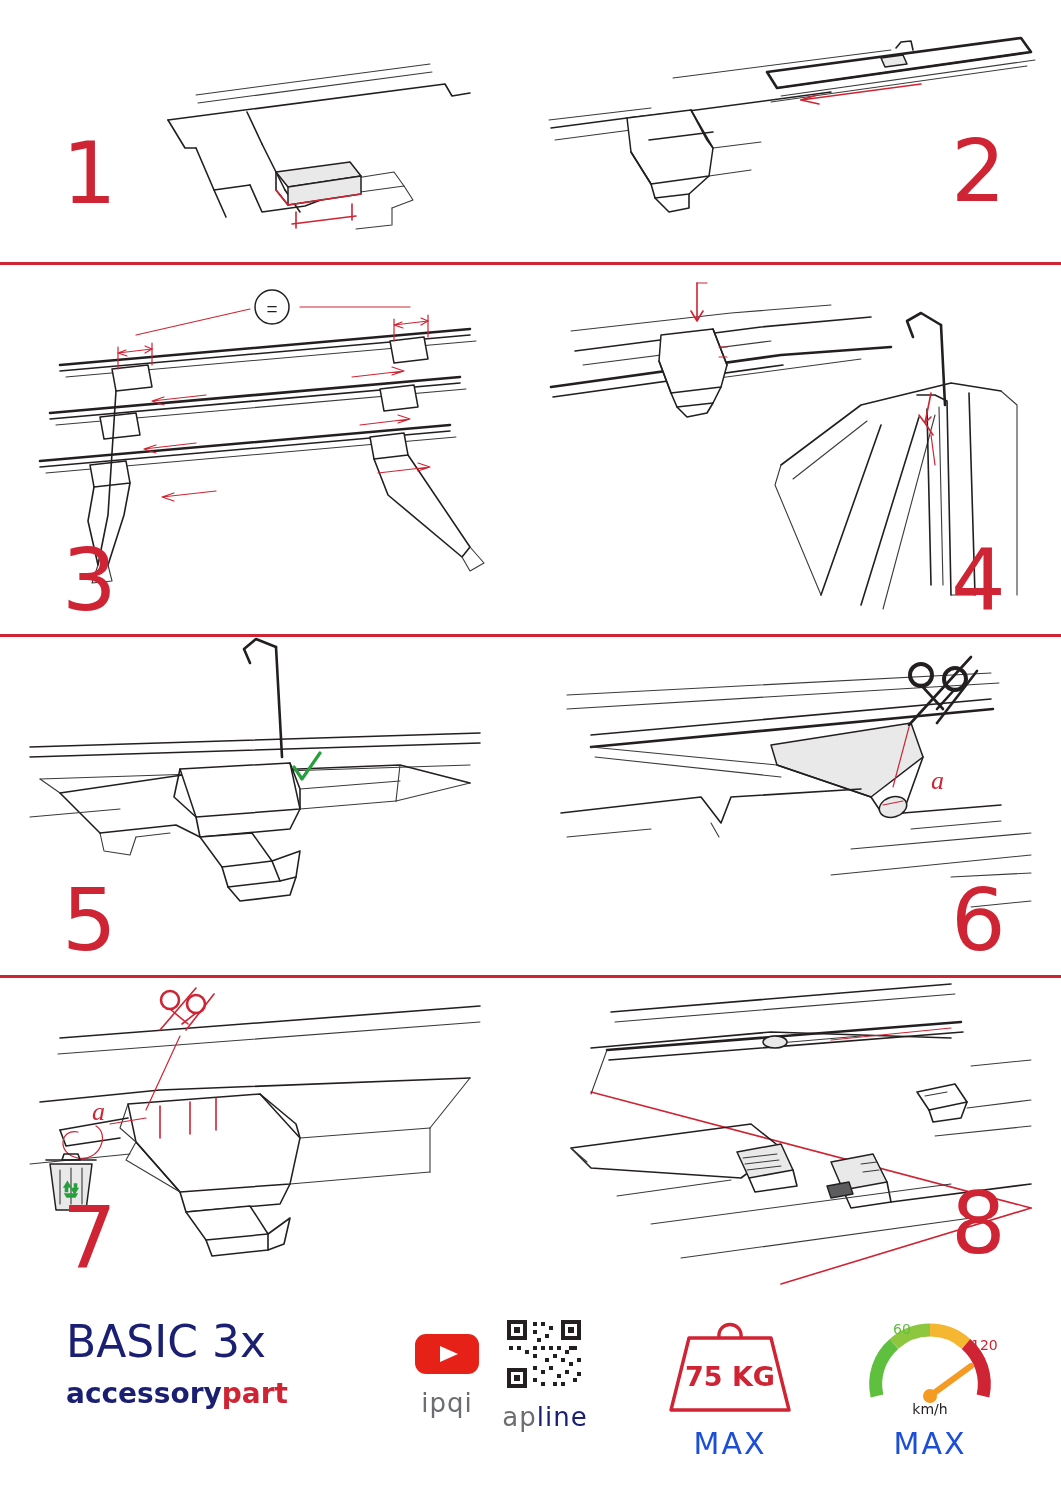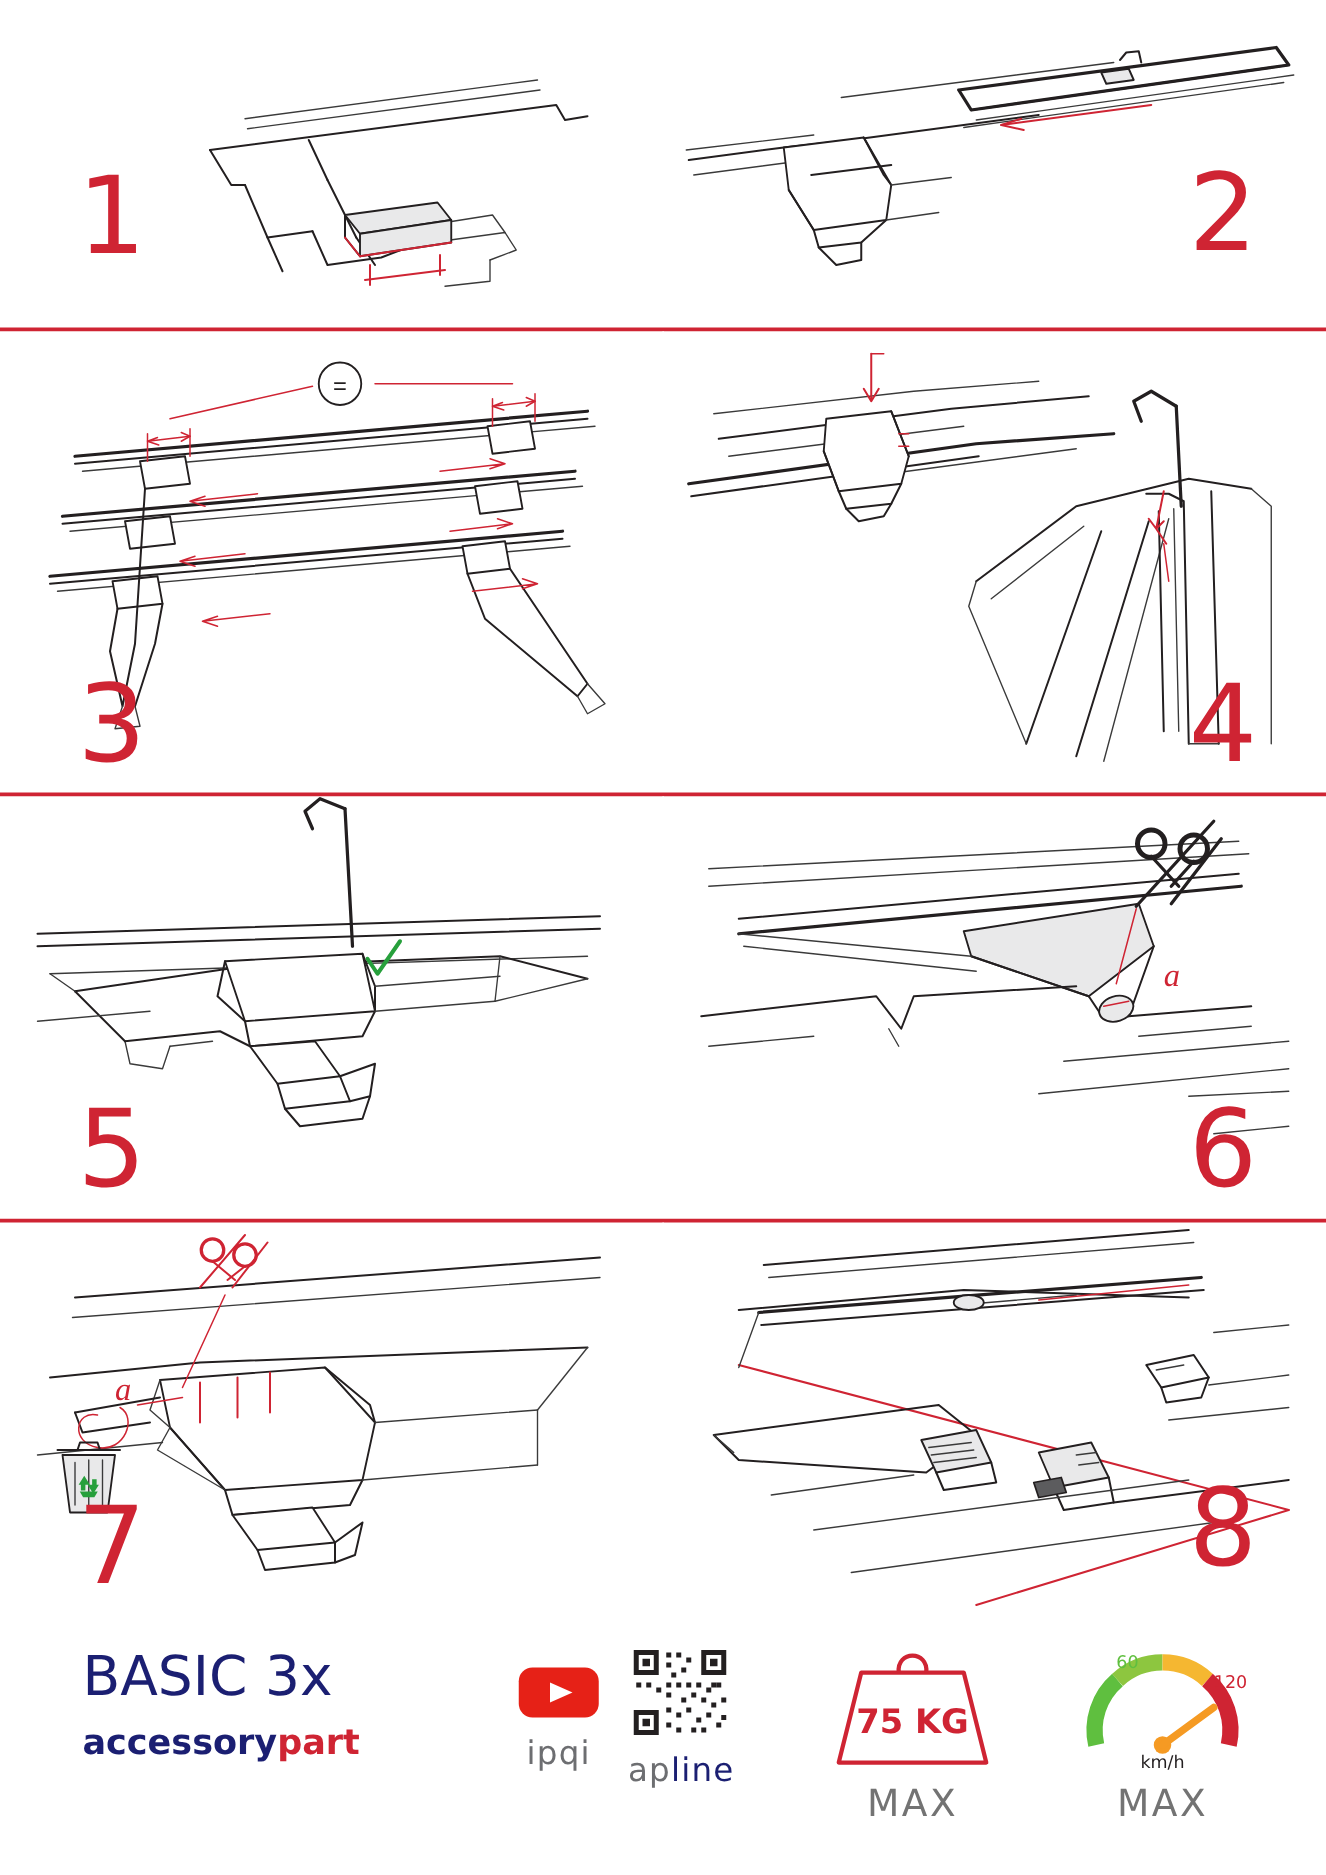--- a/index.html
+++ b/index.html
@@ -125,21 +125,21 @@
   .logo-cap .red { color: #cf2433; }
   .logo-cap .blue { color: #1b1f72; }
 
   .maxblock {
     position: absolute;
     text-align: center;
   }
   .max-cap {
     font-family: "DejaVu Sans", sans-serif;
     font-size: 30px;
-    color: #737373;
+    color: #1d4ed8;
     letter-spacing: 2px;
     margin-top: 6px;
   }
   .weight-text {
     font-family: "DejaVu Sans", sans-serif;
     font-size: 27px;
     font-weight: 700;
     fill: #cf2433;
   }
 </style>

